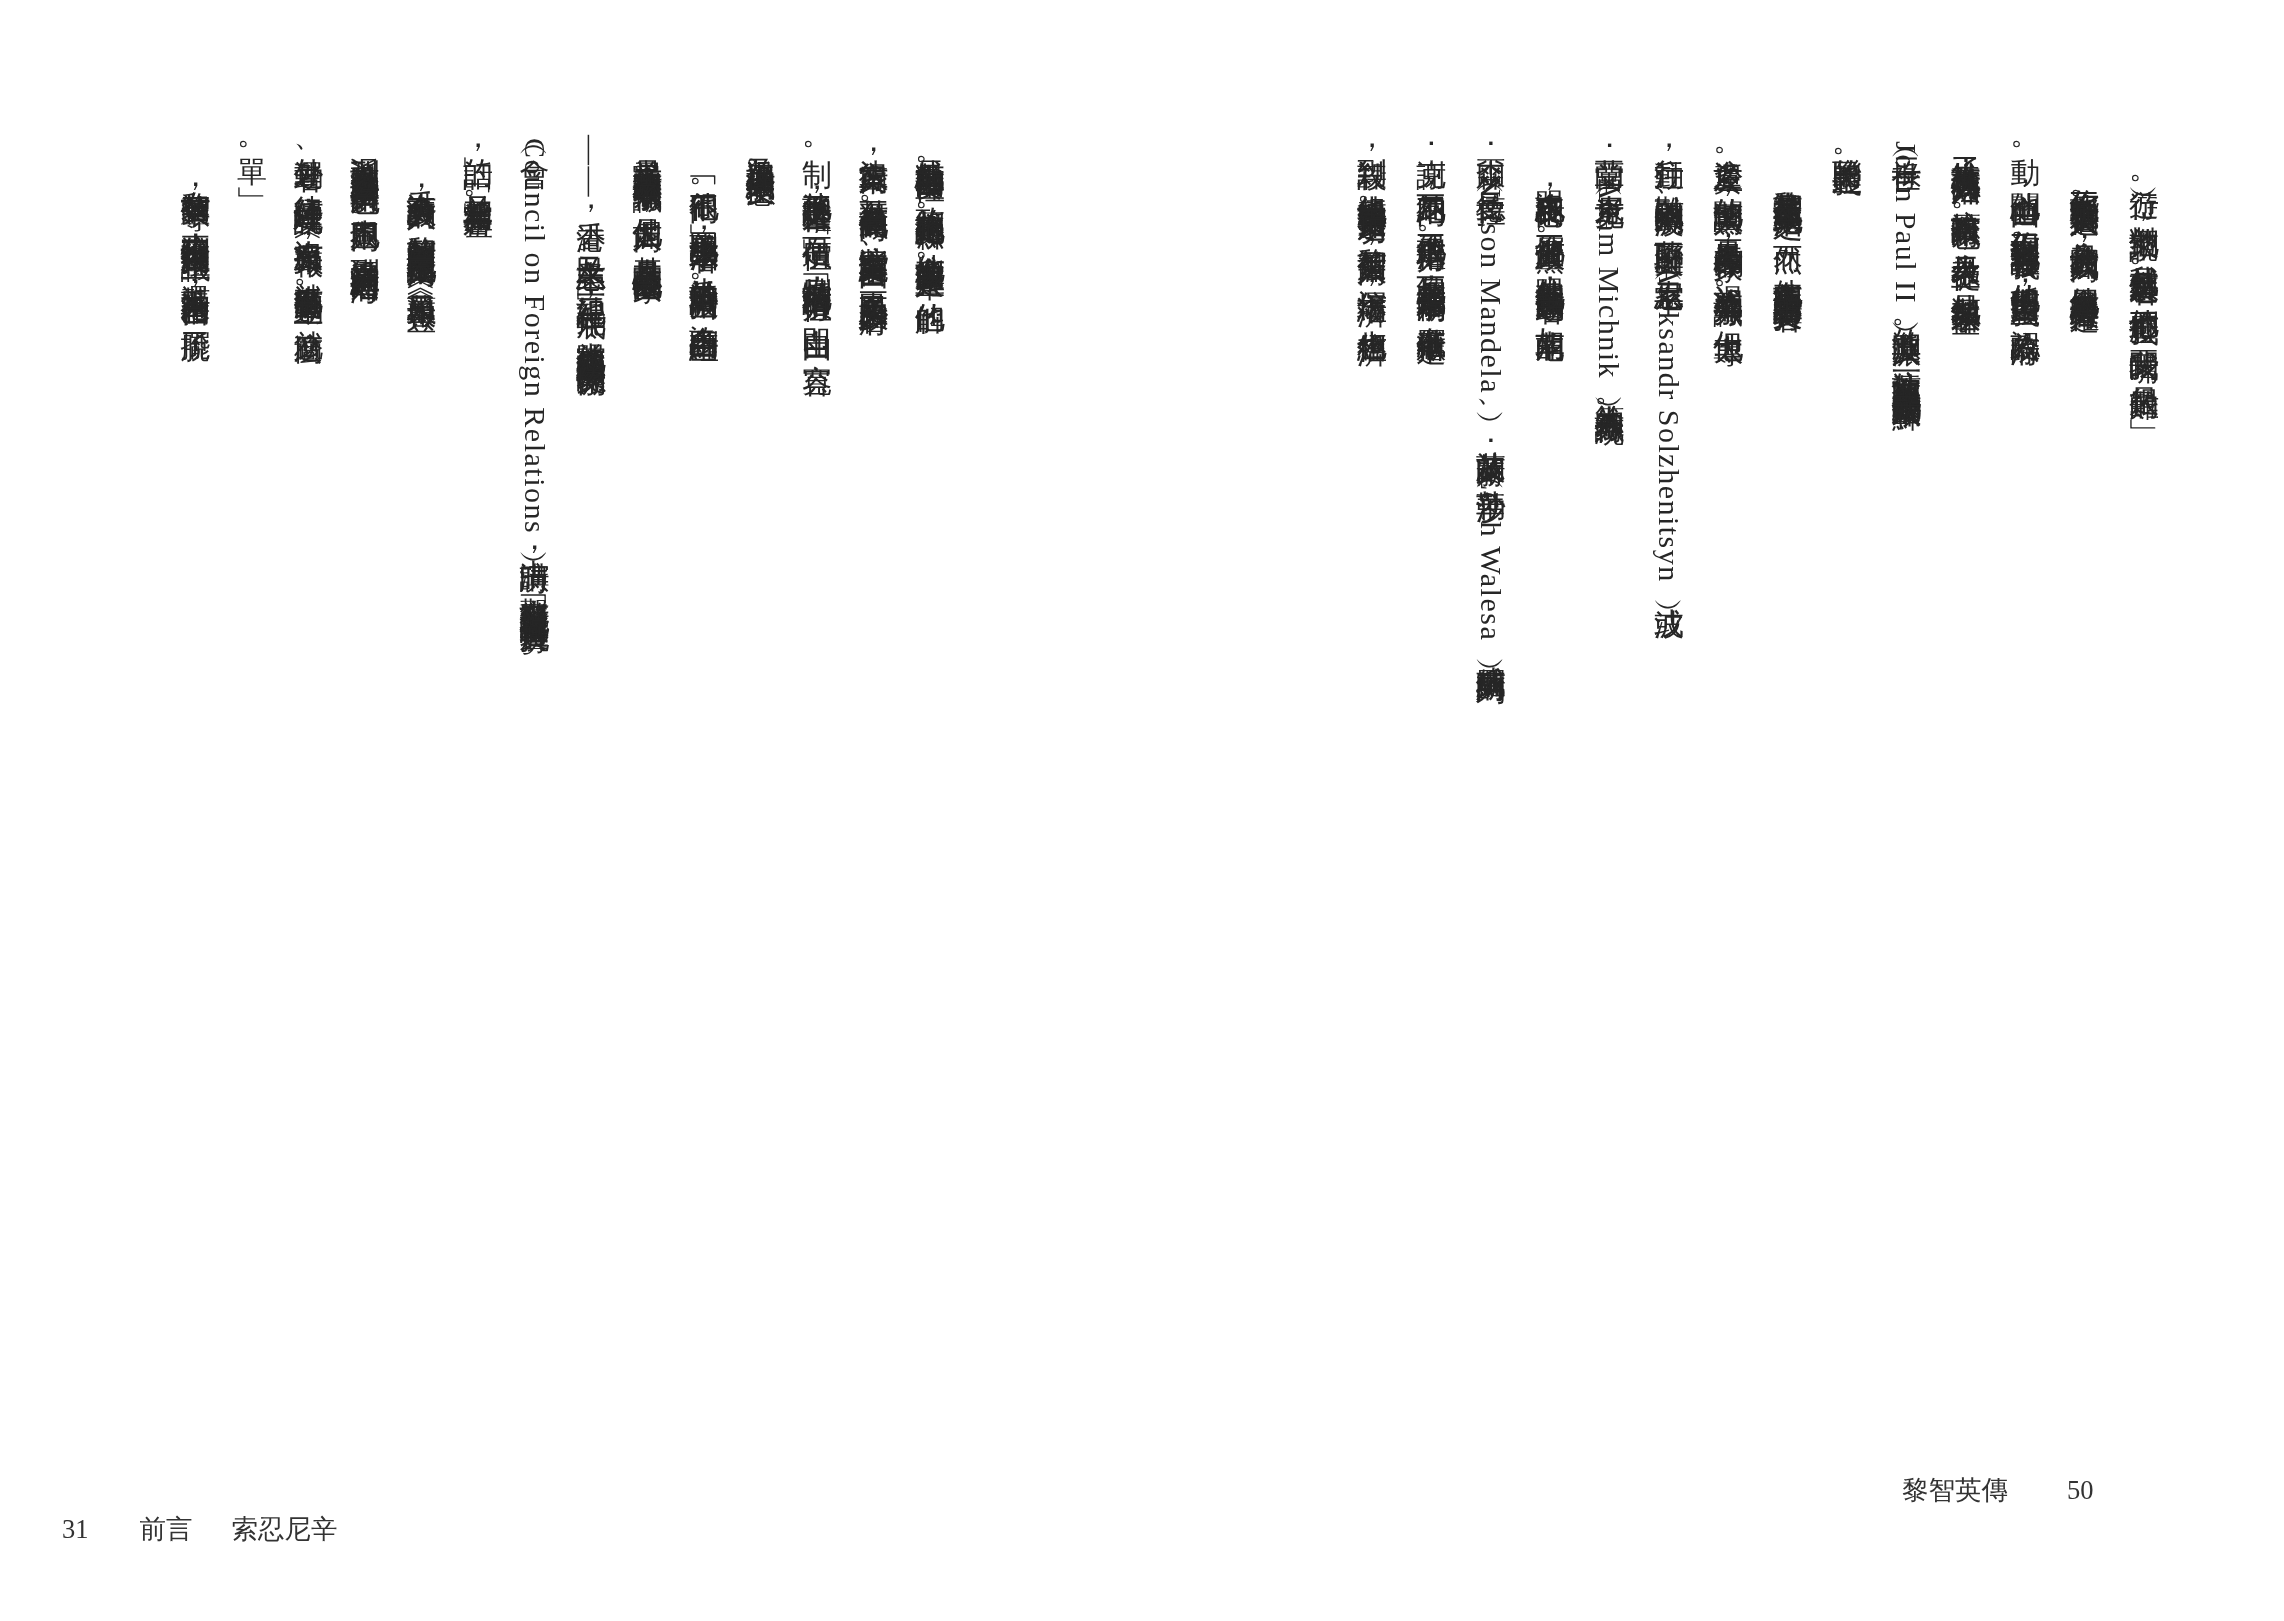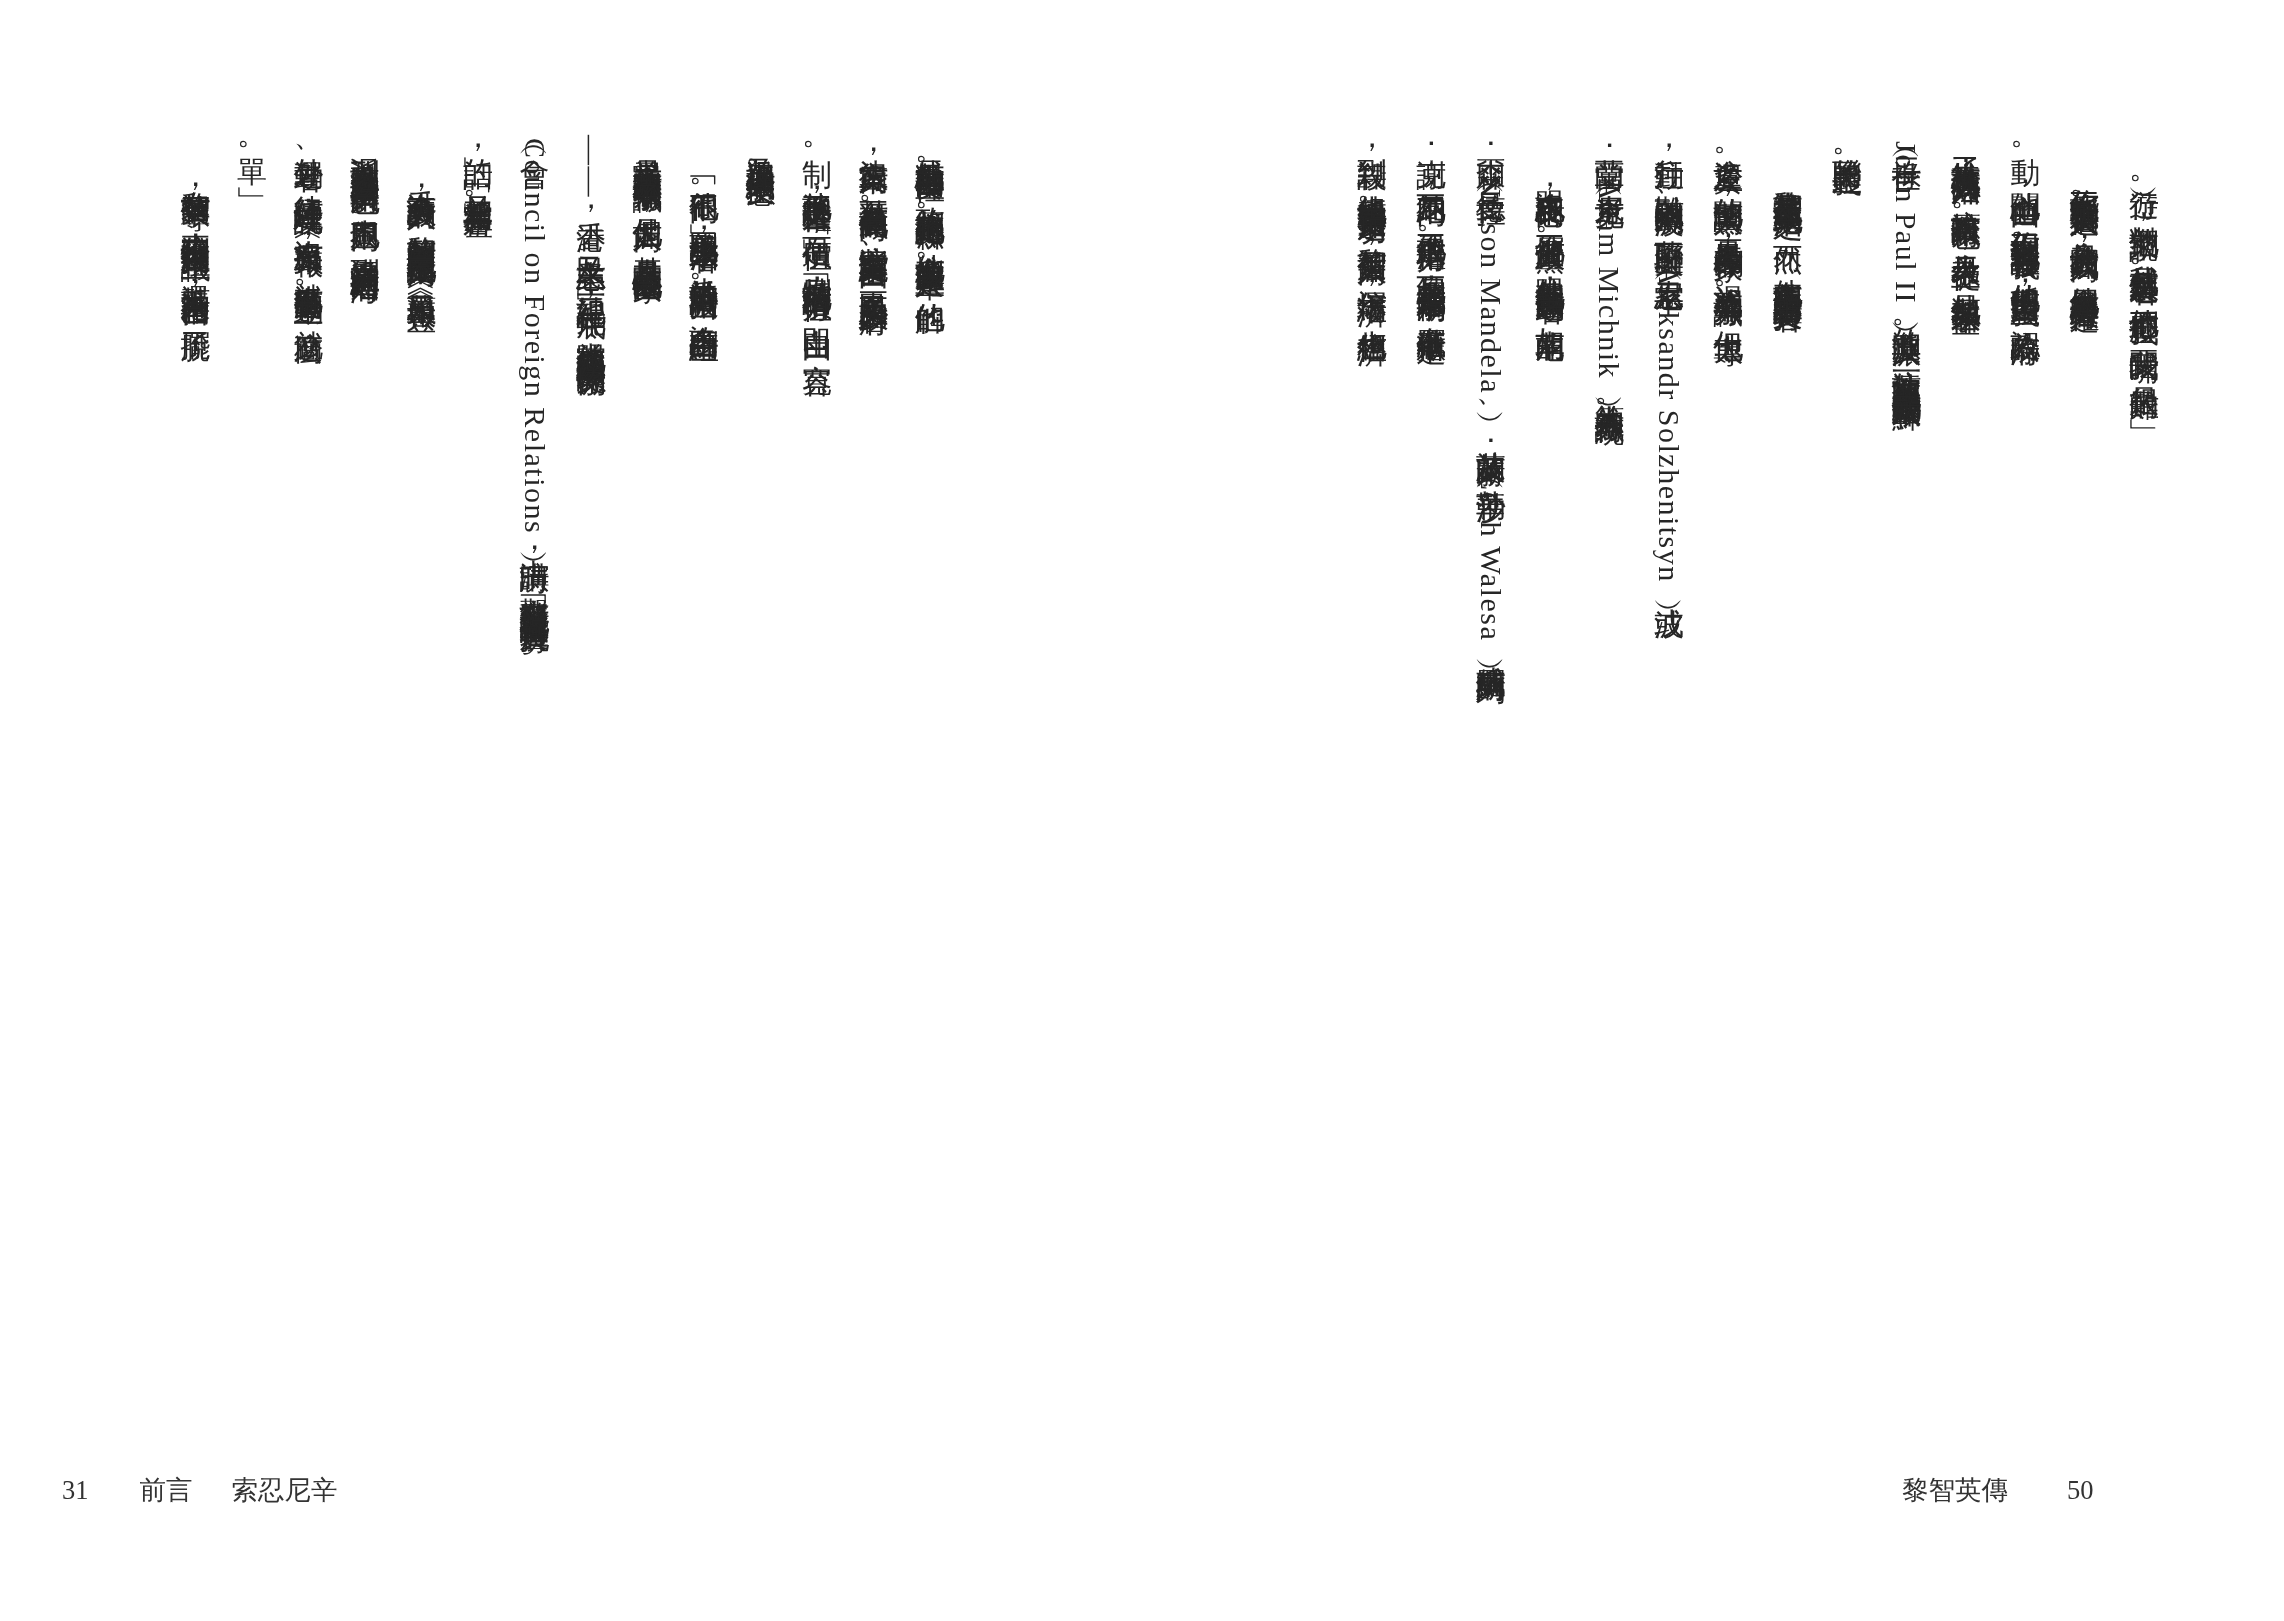--- a/index.html
+++ b/index.html
@@ -46,21 +46,21 @@
   .footer {
     position: absolute;
     top: 1472px;
     font-size: 26.5px;
     color: #333333;
     white-space: nowrap;
   }
   .page.left  .footer { left: 62px; }   
   .page.right .footer { left: 760px; }  
   .footer span { display: inline-block; }
-  .page.left .footer .section-title { margin-left: 51px; }
+  .page.left .footer .section-title { margin-left: 51px; margin-top: 39px; }
   .page.left .footer .chapter-title { margin-left: 39px; }
   .page.right .footer .page-num     { margin-left: 59px; }
 </style>
 </head>
 <body>
 
 <div class="spread">
 
   <section class="page left">
     <div class="columns">

